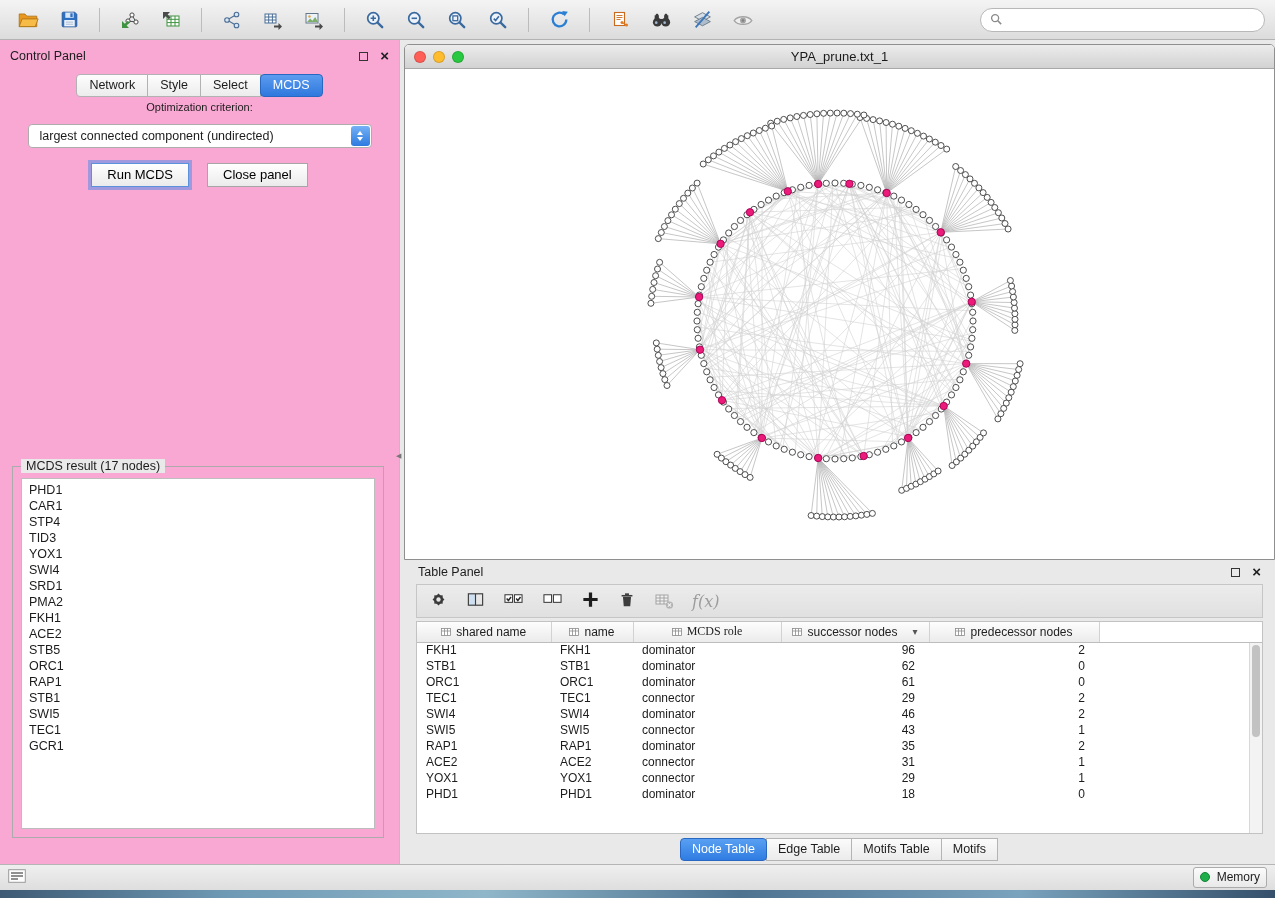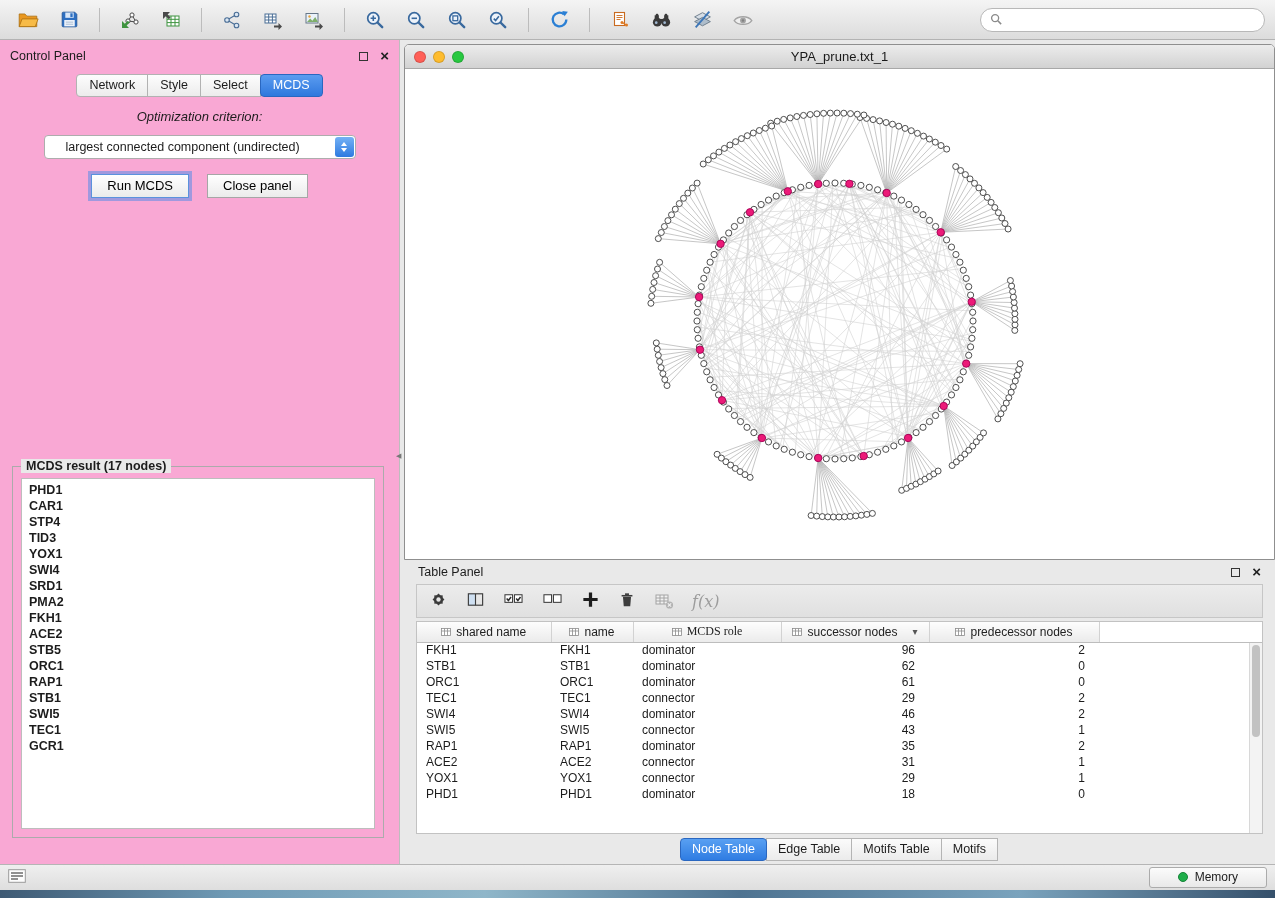--- a/index.html
+++ b/index.html
@@ -46,42 +46,42 @@
     padding:3px 12px 4px; font-size:12.5px;
     background:linear-gradient(#fdfdfd,#ececec);
     border:1px solid #b2b2b2; margin-left:-1px;
   }
   .cp-tab:first-child { border-radius:4px 0 0 4px; margin-left:0; }
   .cp-tab.active {
     background:linear-gradient(#5b9cf0,#2f78dd); color:#fff;
     border-color:#2a67c0; border-radius:4px; position:relative; z-index:2;
   }
   .cp-body { text-align:center; }
-  .opt-label { margin-top:12px; font-size:13px;font-style:italic; }
+  .opt-label { margin-top:4px; font-size:11px; }
   .dropdown {
-    margin:11px auto 0; width:312px; height:24px; background:#fff;
+    margin:11px auto 0; width:344px; height:24px; background:#fff;
     border:1px solid #adadad; border-radius:4px; position:relative;
-    display:flex; align-items:center; padding:0 24px 0 21px;
+    display:flex; align-items:center; padding:0 24px 0 11px;
     font-size:12.5px; text-align:left;
   }
   .dd-stepper {
     position:absolute; right:1px; top:1px; bottom:1px; width:19px;
     background:linear-gradient(#74b1f5,#2d7ae0); border-radius:3px;
     display:flex; flex-direction:column; align-items:center; justify-content:center; gap:2px;
   }
   .dd-up { width:0; height:0; border-left:3.5px solid transparent; border-right:3.5px solid transparent; border-bottom:4.5px solid #fff; }
   .dd-down { width:0; height:0; border-left:3.5px solid transparent; border-right:3.5px solid transparent; border-top:4.5px solid #fff; }
   .cp-buttons { margin-top:15px; display:flex; justify-content:center; gap:18px; }
   .btn {
     padding:3px 15px 4px; font-size:13px;
     background:linear-gradient(#ffffff,#ebebeb);
     border:1px solid #a6a6a6; border-radius:0;
   }
   .btn.focus { box-shadow:0 0 0 3px rgba(72,138,232,.5); border-color:#5b92dd; }
-  .result-box { position:absolute; left:12px; right:15px; top:426px; bottom:26px; border:1px solid #ababab;font-weight:bold; }
+  .result-box { position:absolute; left:12px; right:15px; top:426px; bottom:26px; border:1px solid #ababab; }
   .result-legend { position:absolute; top:-8px; left:8px; background:#e9e9e9; padding:0 5px; font-size:12.5px; }
   .result-list {
     position:absolute; left:8px; right:8px; top:11px; bottom:8px;
     background:#fff; border:1px solid #bdbdbd; padding:3px 7px;
     text-align:left; font-size:12.5px; line-height:16px; overflow:hidden;
   }
 
   
   .right-side { flex:1 1 auto; display:flex; flex-direction:column; padding-left:4px; min-width:0; }
 
@@ -141,21 +141,21 @@
     border-radius:4px; position:relative; z-index:2;
   }
 
   
   .status-bar {
     flex:0 0 26px; background:linear-gradient(#efefef,#dedede);
     border-top:1px solid #b5b5b5; display:flex; align-items:center; padding:0 8px;
   }
   .memory-chip {
     margin-left:auto; display:flex; align-items:center; gap:7px;
-    border:1px solid #ababab; border-radius:3px; padding:2px 28px 3px;
+    border:1px solid #ababab; border-radius:3px; padding:2px 6px 3px;
     background:linear-gradient(#fbfbfb,#e9e9e9); font-size:12px;
   }
   .mem-dot { width:10px; height:10px; border-radius:50%; background:#1fae4a; border:1px solid #158438; }
   .desktop-strip {
     flex:0 0 8px;
     background:linear-gradient(90deg,#3e5a74,#6f9ab5 18%,#8fb6c9 38%,#4e7391 58%,#7aa3bd 80%,#35506b);
   }
 </style>
 </head>
 <body>

